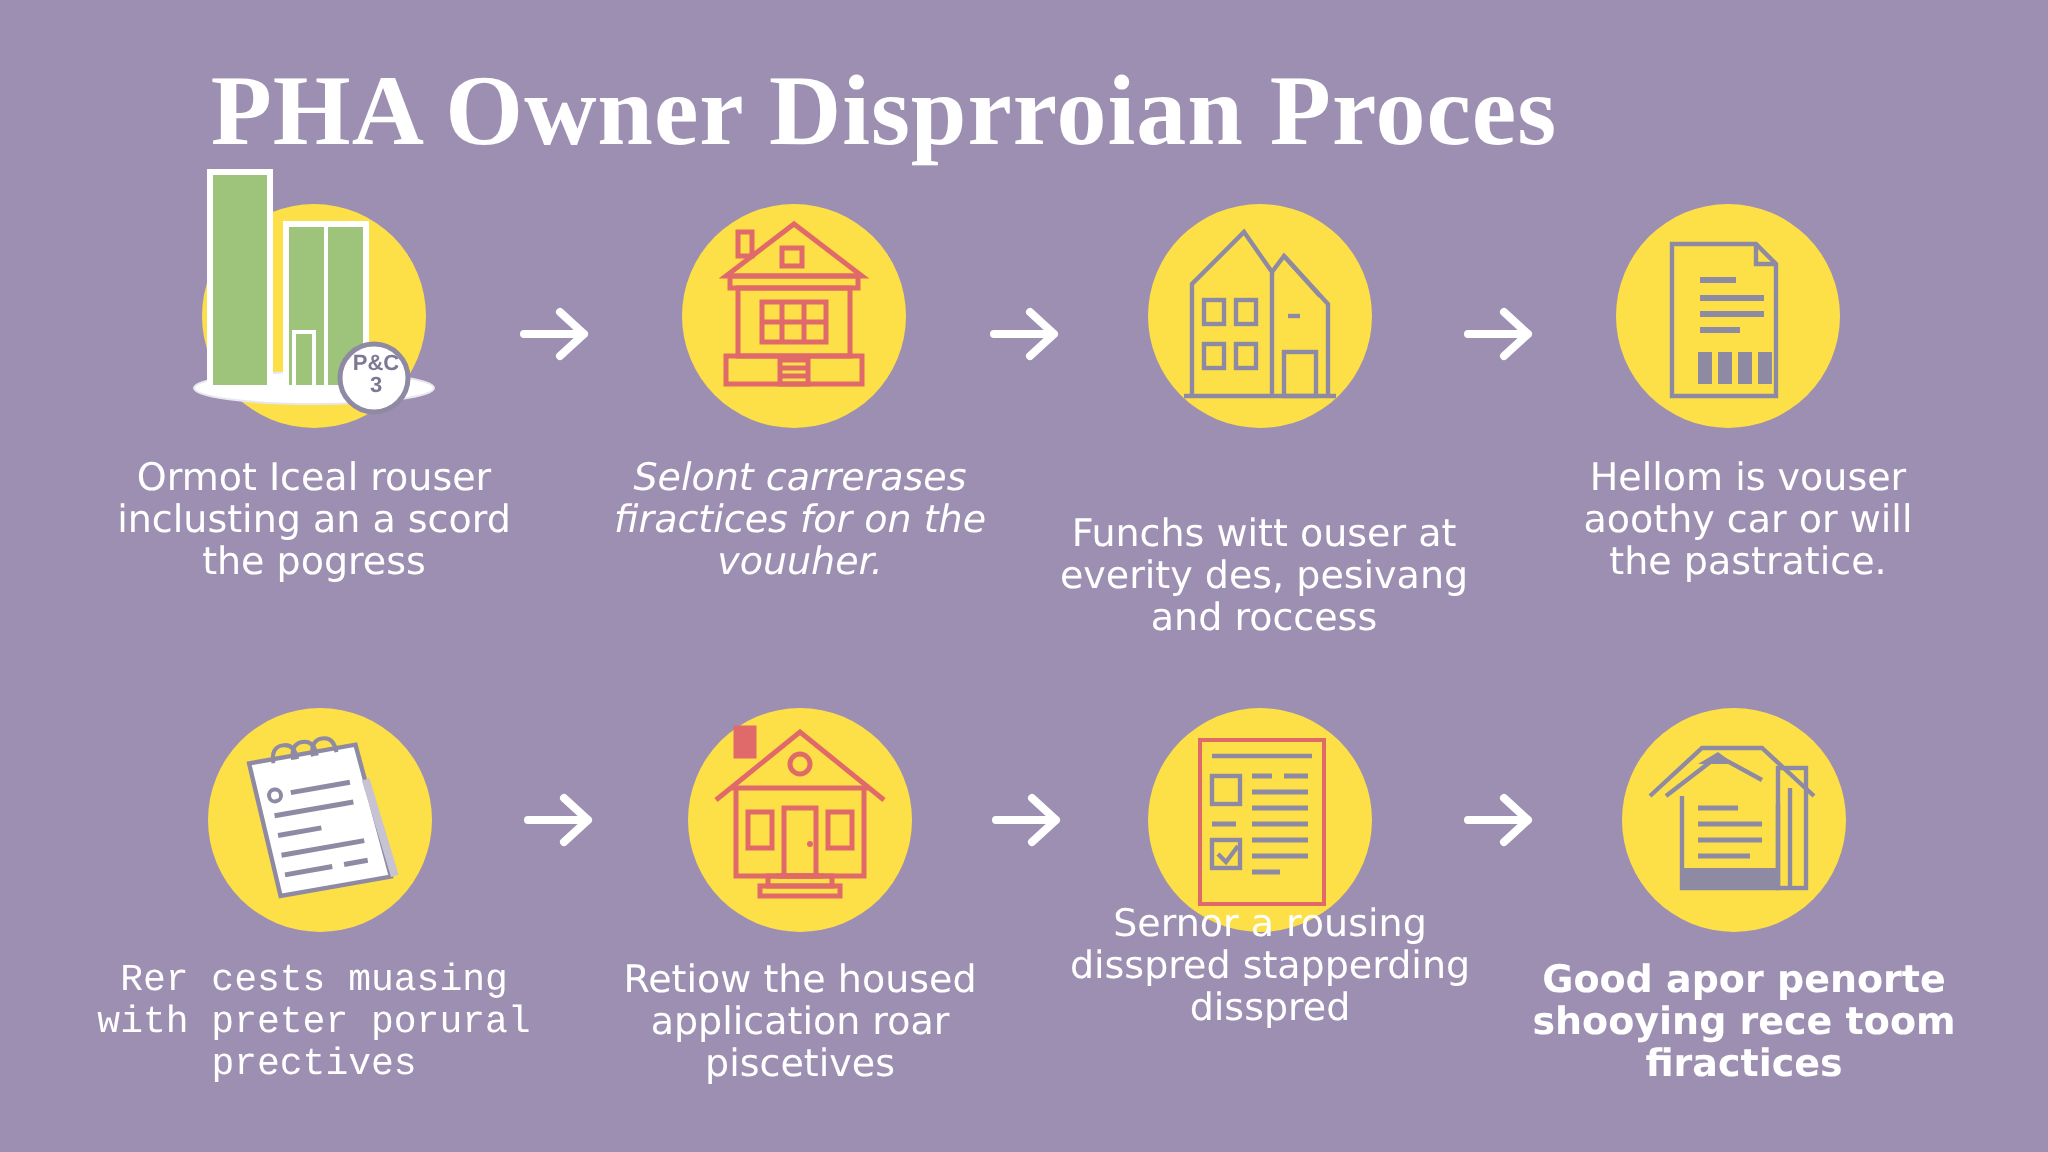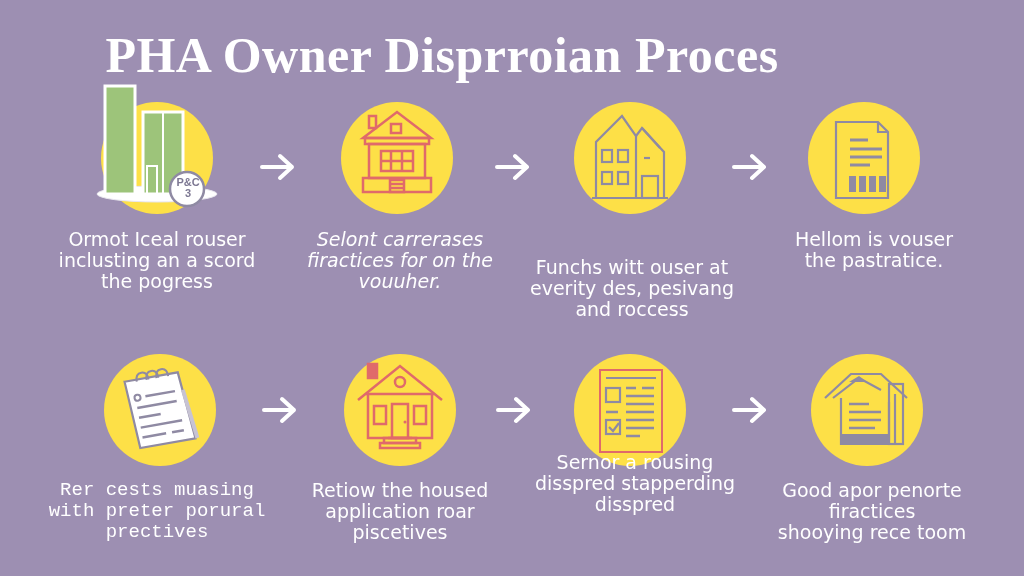--- a/index.html
+++ b/index.html
@@ -131,20 +131,21 @@
   <div>firactices for on the</div>
   <div>vouuher.</div>
 </div>
 <div class="caption" style="left:522px; top:229px;margin-top:28px;">
   <div>Funchs witt ouser at</div>
   <div>everity des, pesivang</div>
   <div>and roccess</div>
 </div>
 <div class="caption" style="left:764px; top:229px;">
   <div>Hellom is vouser</div>
+  <div>aoothy car or will</div>
   <div>the pastratice.</div>
 </div>
 
 <div class="circle" style="left:104px; top:354px;">
   <svg viewBox="0 0 112 112">
     <g transform="rotate(-10 56 56)">
       <path d="M26 22 H80 L86 90 H30 Z" fill="#ffffff" stroke="#8f8aa3" stroke-width="2.2"></path>
       <path d="M82 40 L88 90" fill="none" stroke="#c7c3d3" stroke-width="4"></path>
       <g fill="none" stroke="#8f8aa3" stroke-width="2">
         <path d="M38 24 q0 -8 6 -8 q6 0 6 8"></path>
@@ -252,17 +253,17 @@
 <div class="caption" style="left:290px; top:480px;">
   <div>Retiow the housed</div>
   <div>application roar</div>
   <div>piscetives</div>
 </div>
 <div class="caption" style="left:525px; top:452px;">
   <div>Sernor a rousing</div>
   <div>disspred stapperding</div>
   <div>disspred</div>
 </div>
-<div class="caption" style="left:762px; top:480px;">
+<div class="caption" style="left:762px; top:480px;font-weight:bold;">
   <div>Good apor penorte</div>
+  <div>shooying rece toom</div>
   <div>firactices</div>
-  <div>shooying rece toom</div>
 </div>
 
 </body></html>

